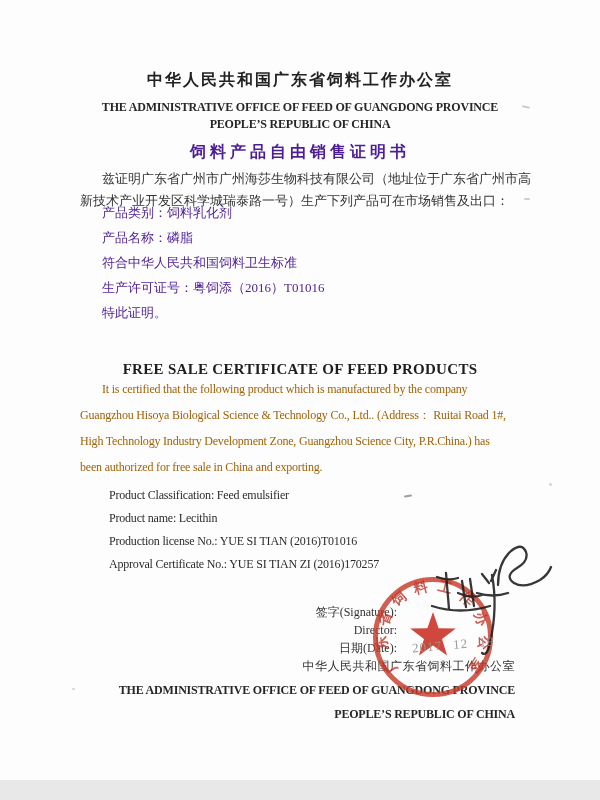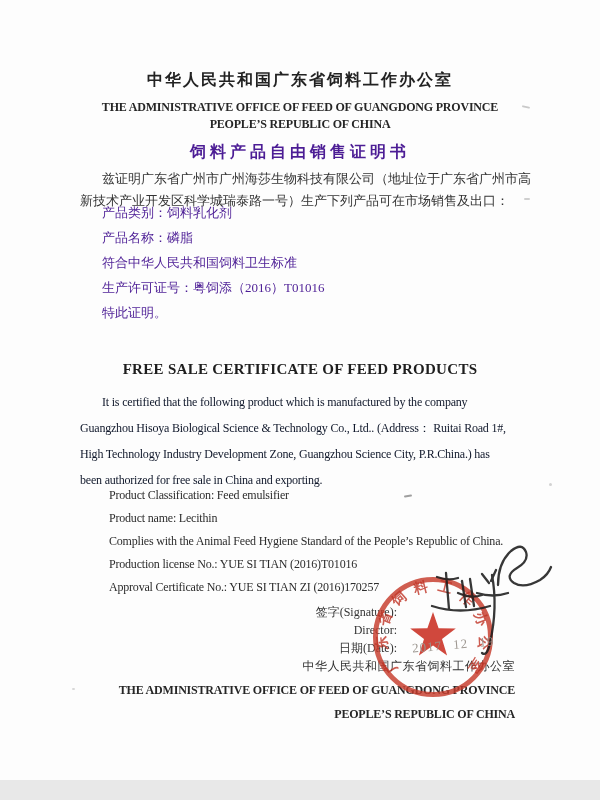--- a/index.html
+++ b/index.html
@@ -15,22 +15,22 @@
             font-size:16px;font-weight:bold;letter-spacing:4px;color:#4c1d95;}
   .cn-par{position:absolute;top:168px;left:80px;width:450px;font-size:13px;
           line-height:22px;color:#333;}
   .cn-par .l{white-space:nowrap;}
   .cn-par .indent{padding-left:22px;}
   .cn-details{position:absolute;top:200px;left:102px;font-size:13px;line-height:25px;color:#4c1d95;}
   .cn-details .l{white-space:nowrap;}
   
   .en-title{position:absolute;top:361px;left:0;right:0;text-align:center;
             font-size:15px;font-weight:bold;letter-spacing:0.3px;color:#1e1e1e;}
-  .en-par{position:absolute;top:389px;left:80px;width:452px;font-size:12px;
-          letter-spacing:-0.2px;line-height:26px;color:#0f172a;}
+  .en-par{position:absolute;top:376px;left:80px;width:452px;font-size:12px;
+          letter-spacing:-0.2px;line-height:26px;color:#a16207;}
   .en-par .indent{padding-left:22px;}
   .en-details{position:absolute;top:484px;left:109px;font-size:12px;letter-spacing:-0.2px;
               line-height:23px;color:#2c2c2c;}
   
   .sig-block{position:absolute;top:603px;right:203px;text-align:right;font-size:12px;
              line-height:18px;color:#333;}
   .footer{position:absolute;top:654px;right:85px;text-align:right;line-height:24px;}
   .footer-cn{font-size:12px;color:#333;letter-spacing:0.5px;}
   .footer-en{font-size:12px;font-weight:bold;letter-spacing:-0.2px;color:#262626;}
   
@@ -77,21 +77,20 @@
   <div class="en-par">
     <div class="indent">It is certified that the following product which is manufactured by the company</div>
     <div>Guangzhou Hisoya Biological Science &amp; Technology Co., Ltd.. (Address： Ruitai Road 1#,</div>
     <div>High Technology Industry Development Zone, Guangzhou Science City, P.R.China.) has</div>
     <div>been authorized for free sale in China and exporting.</div>
   </div>
 
   <div class="en-details">
     <div>Product Classification: Feed emulsifier</div>
     <div>Product name: Lecithin</div>
-    <div>Complies with the Animal Feed Hygiene Standard of the People’s Republic of China.</div>
     <div>Production license No.: YUE SI TIAN (2016)T01016</div>
     <div>Approval Certificate No.: YUE SI TIAN ZI (2016)170257</div>
   </div>
 
   <div class="sig-block">
     <div>签字(Signature):</div>
     <div>Director:</div>
     <div>日期(Date):</div>
   </div>
 

